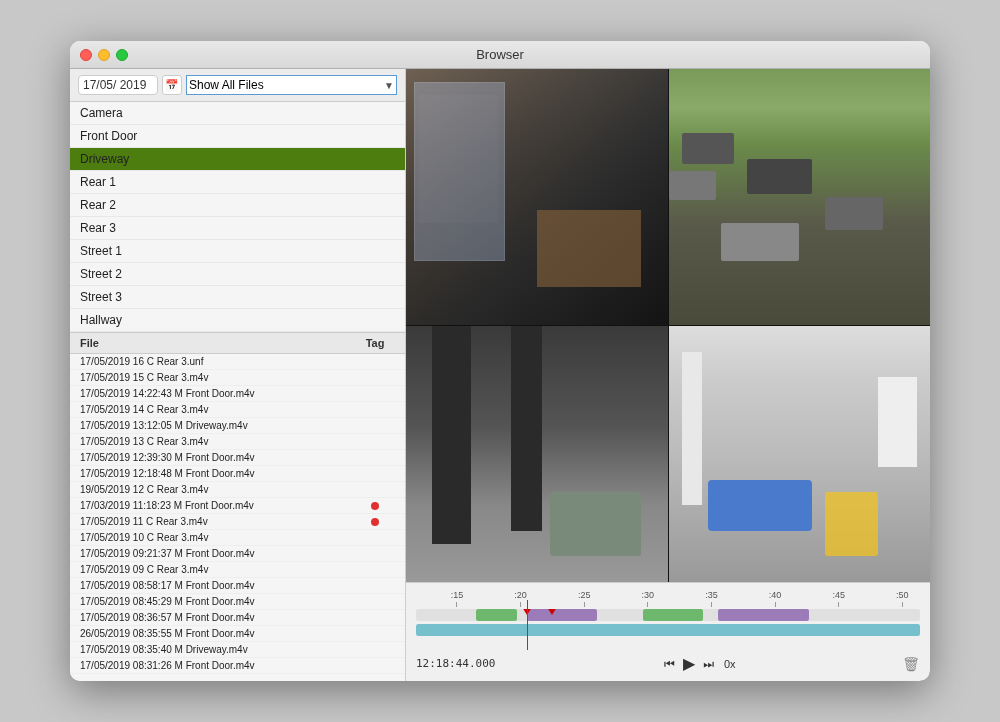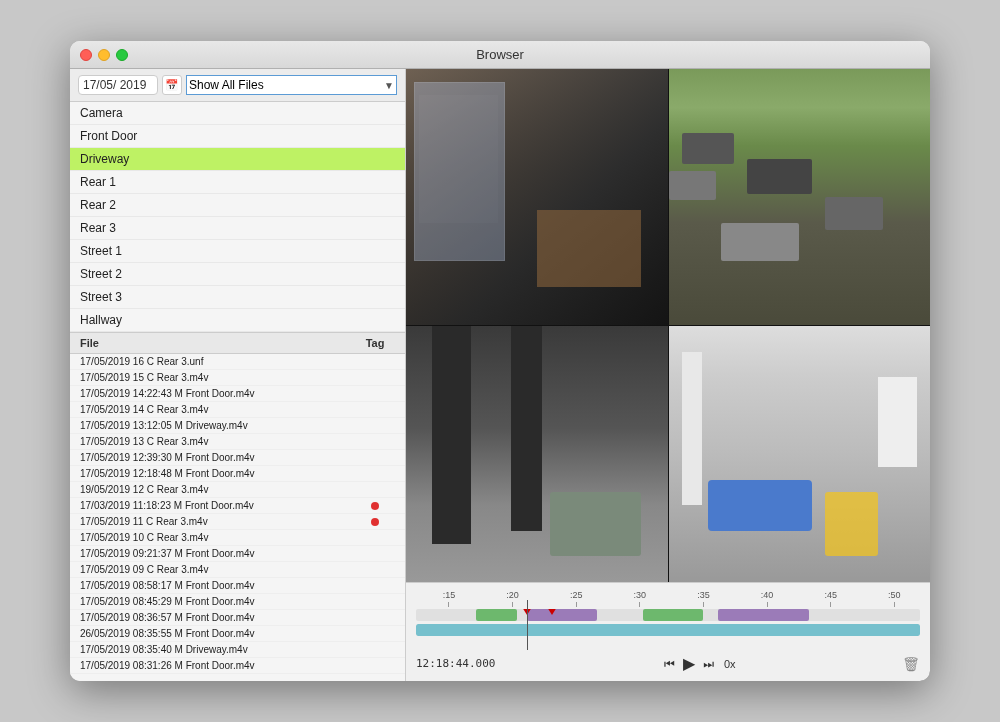--- a/index.html
+++ b/index.html
@@ -115,21 +115,21 @@
       flex: 0 0 auto;
       border-bottom: 1px solid #ccc;
     }
     .camera-item {
       padding: 4px 10px;
       cursor: pointer;
       color: #222;
       font-size: 12px;
       border-bottom: 1px solid #e8e8e8;
     }
-    .camera-item.selected { background: #bef264; }
+    .camera-item.selected { background: #4d7c0f; }
     .file-list-section {
       flex: 1;
       overflow-y: auto;
       display: flex;
       flex-direction: column;
     }
     .file-list-header {
       display: flex;
       padding: 4px 10px;
       border-bottom: 1px solid #ccc;
@@ -210,20 +210,21 @@
       font-size: 10px;
       color: #555;
       position: relative;
     }
     .ruler-tick {
       position: absolute;
       bottom: 0;
       display: flex;
       flex-direction: column;
       align-items: center;
+      margin-left: 8px;
     }
     .ruler-label {
       font-size: 9px;
       color: #555;
       margin-bottom: 2px;
     }
     .ruler-line {
       width: 1px;
       height: 5px;
       background: #999;

